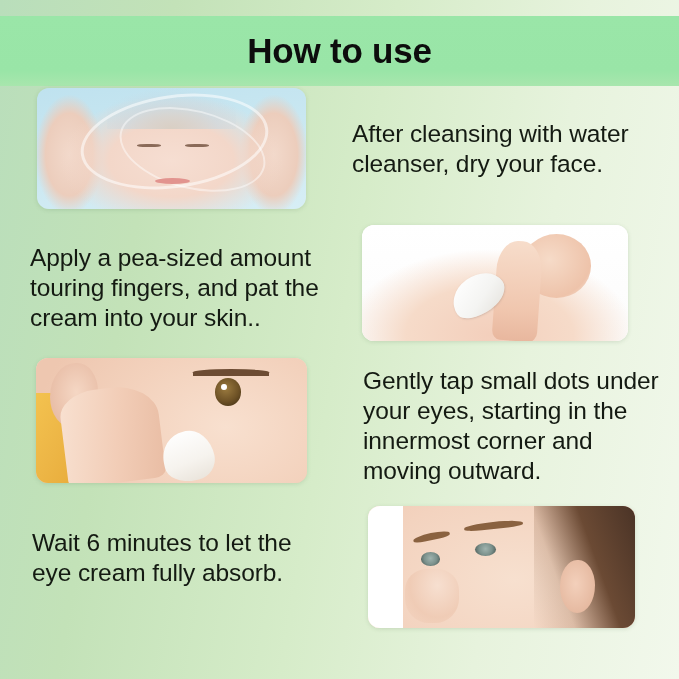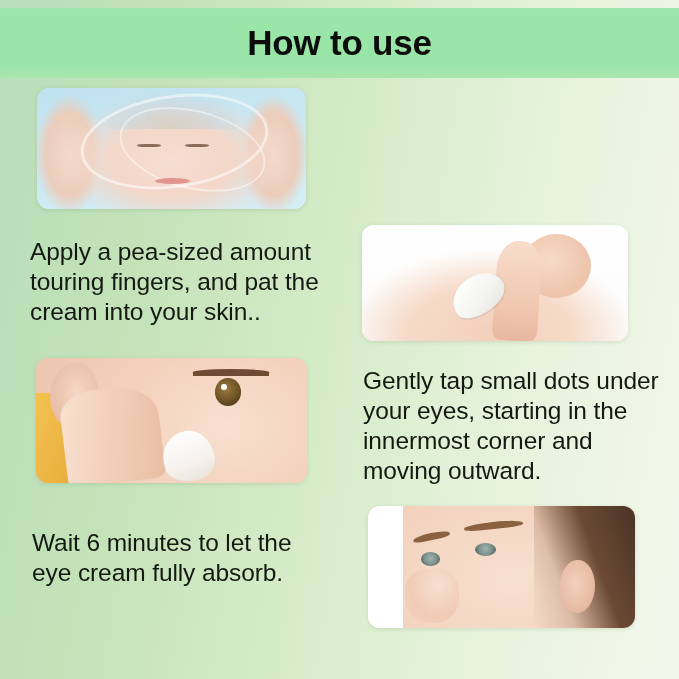--- a/index.html
+++ b/index.html
@@ -8,21 +8,21 @@
     font-family:"Liberation Sans","DejaVu Sans",sans-serif;
     background:#cfe4b4;
   }
   #infographic{
     position:relative;width:679px;height:679px;
     background:linear-gradient(100deg,#b9debb 0%,#c3e2b8 22%,#d6ecc9 50%,#e7f3dd 74%,#f2f8ec 100%);
     overflow:hidden;
   }
   
   .header-band{
-    position:absolute;left:0;top:8px;width:679px;height:70px;
+    position:absolute;left:0;top:16px;width:679px;height:70px;
     background:linear-gradient(180deg,#9ae6a8 0%,#99e5a7 78%,#a8e6ad 100%);
   }
   .header-title{
     position:absolute;left:0;top:0;width:679px;height:70px;
     display:flex;align-items:center;justify-content:center;
     font-size:35px;font-weight:bold;color:#0d0d0d;
     letter-spacing:-0.2px;
   }
   
   .photo{
@@ -169,21 +169,21 @@
     background:radial-gradient(ellipse at 45% 45%, #f3d0bb 0%, #e5b89f 75%, #dbab92 100%);
     border-radius:50% 48% 52% 50%;
   }
   
   .step-text{
     position:absolute;color:#141a12;
     font-size:24.5px;line-height:1.22;font-weight:400;
     letter-spacing:-0.1px;white-space:pre-line;
   }
   #step-text-1{left:352px;top:119px;width:320px;}
-  #step-text-2{left:30px;top:237px;width:320px;}
+  #step-text-2{left:30px;top:243px;width:320px;}
   #step-text-3{left:363px;top:366px;width:322px;}
   #step-text-4{left:32px;top:528px;width:320px;}
 </style>
 </head>
 <body>
 
 <div id="infographic">
 
   <div class="header-band">
     <div class="header-title">How to use</div>
@@ -192,20 +192,22 @@
   <div class="photo" id="photo-washing-face">
     <div class="inner">
       <div class="hair"></div>
       <div class="splash1"></div>
       <div class="splash2"></div>
       <div class="eyeL"></div>
       <div class="eyeR"></div>
       <div class="lips"></div>
     </div>
   </div>
+  <div class="step-text" id="step-text-1">After cleansing with water
+cleanser, dry your face.</div>
 
   <div class="step-text" id="step-text-2">Apply a pea-sized amount
 touring fingers, and pat the
 cream into your skin..</div>
   <div class="photo" id="photo-cream-on-hand">
     <div class="inner">
       <div class="knuckle"></div>
       <div class="finger"></div>
       <div class="cream"></div>
     </div>

